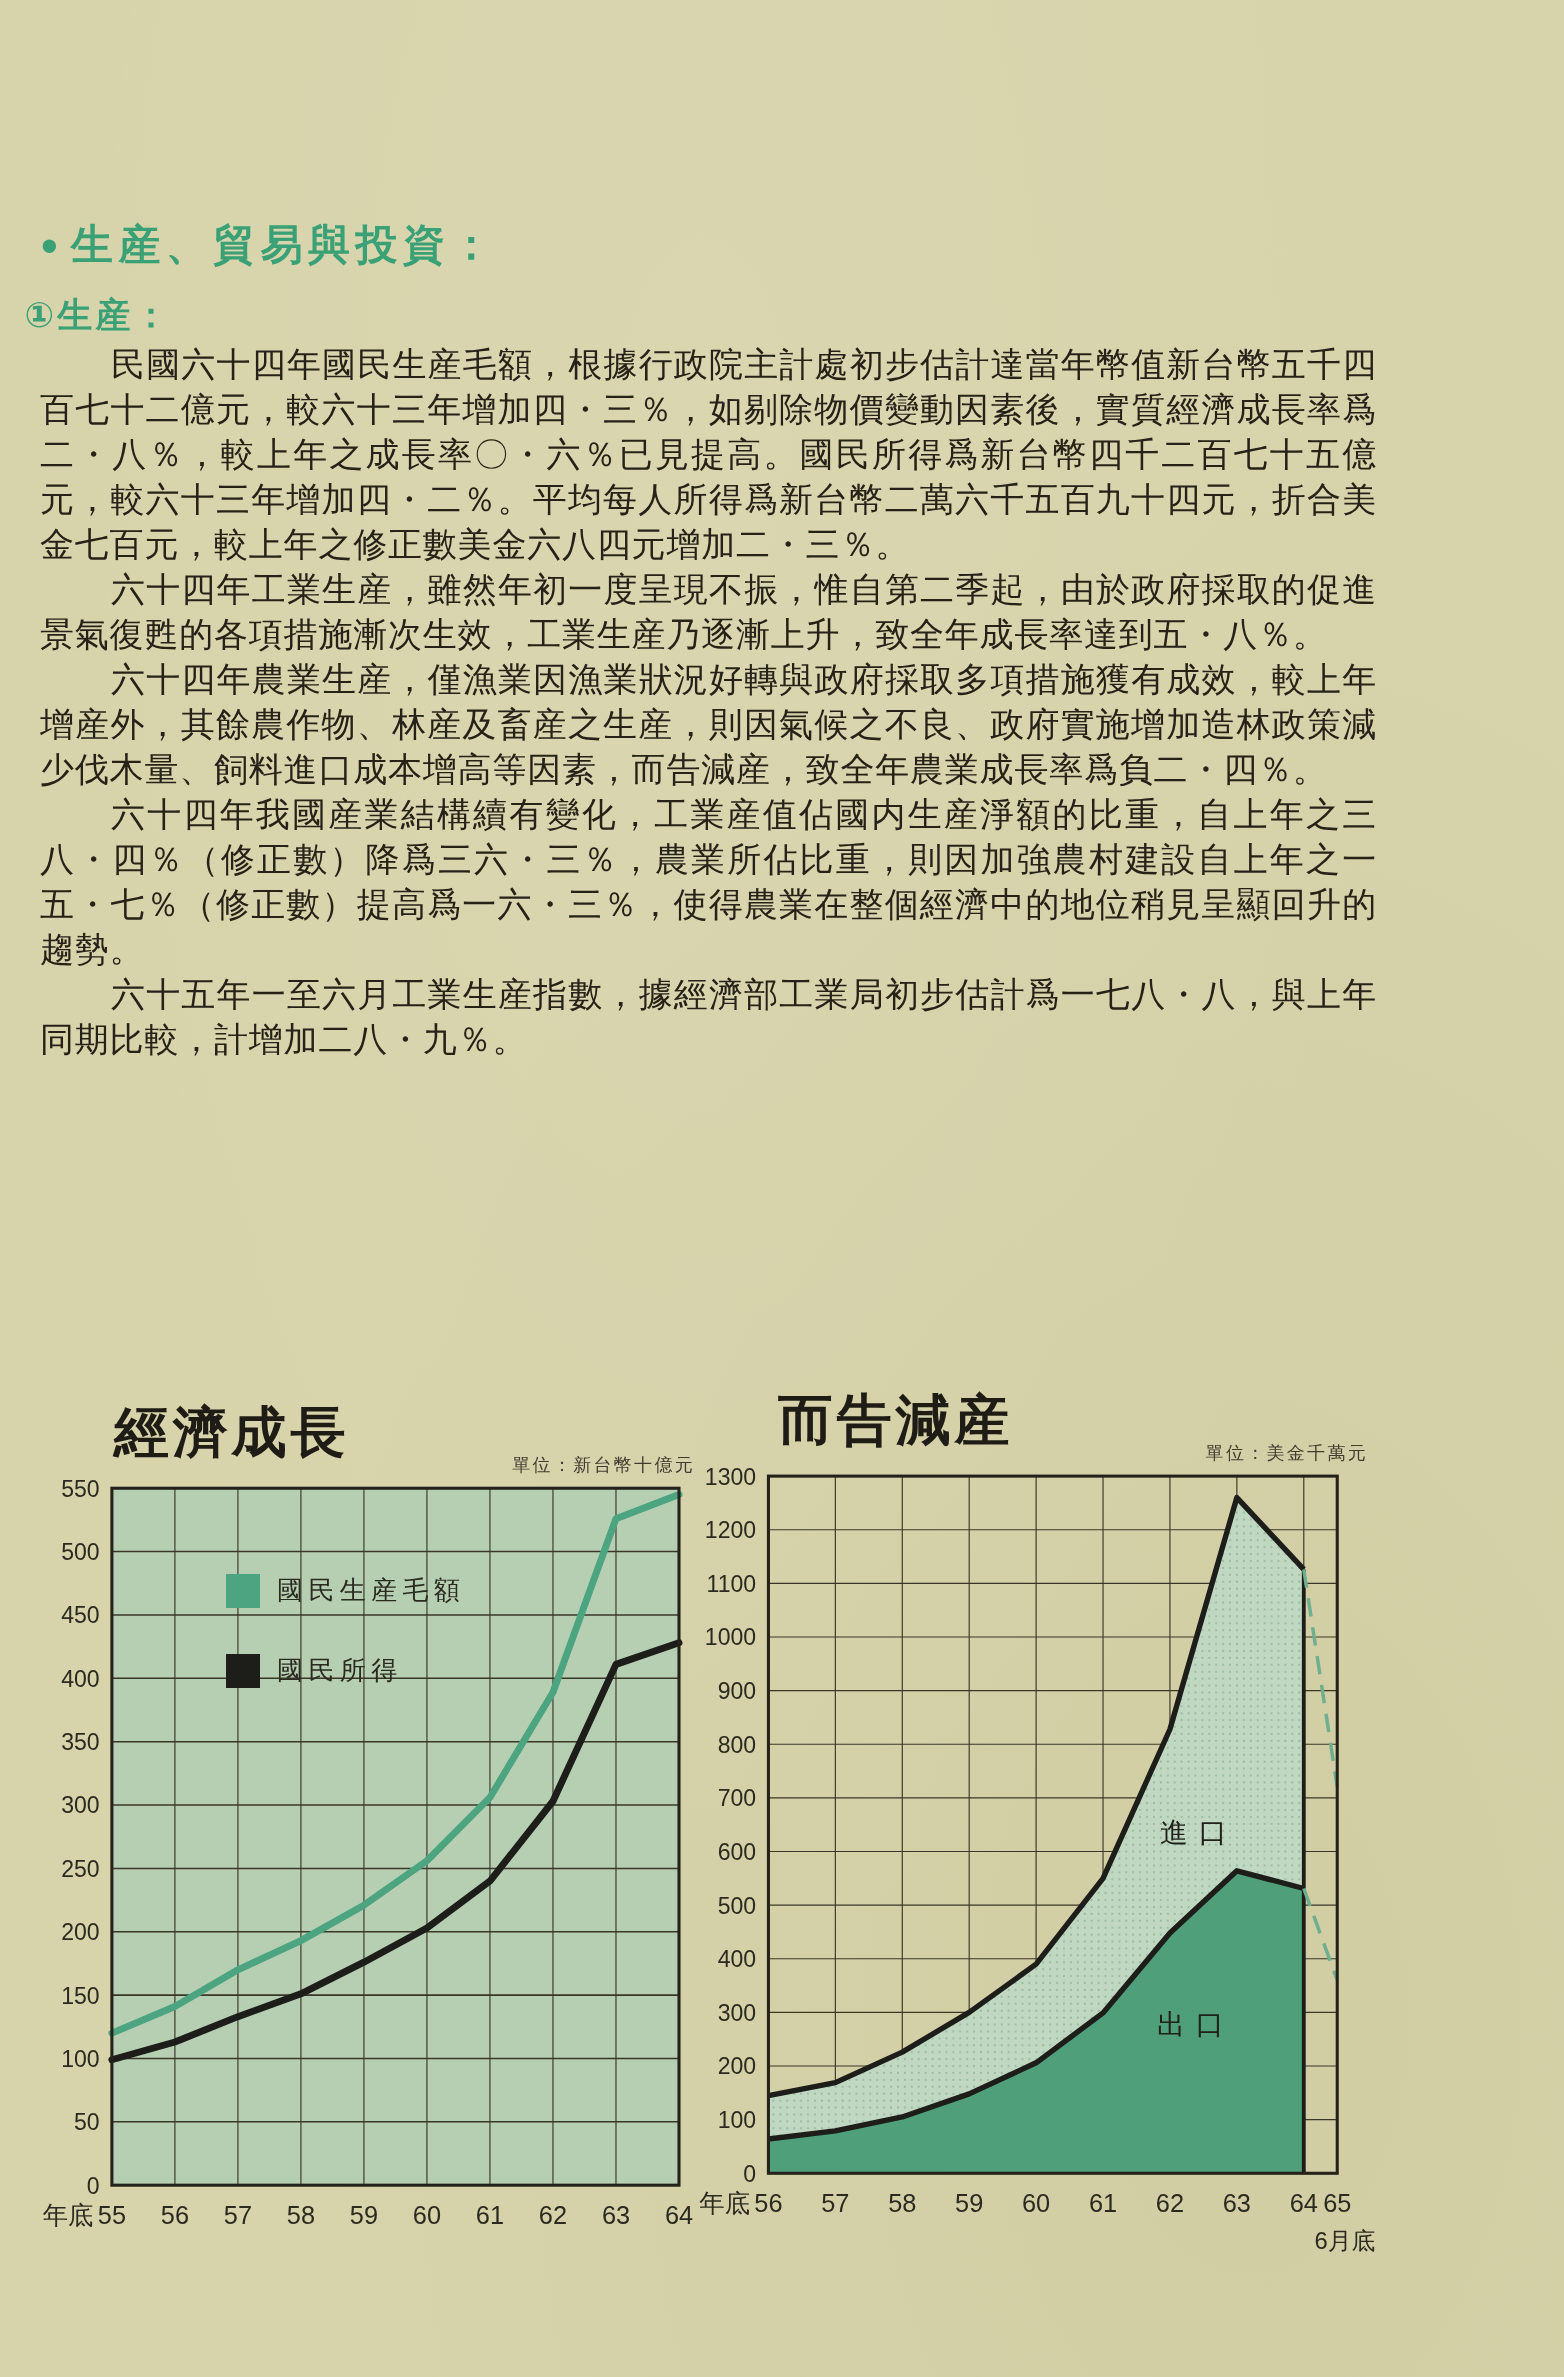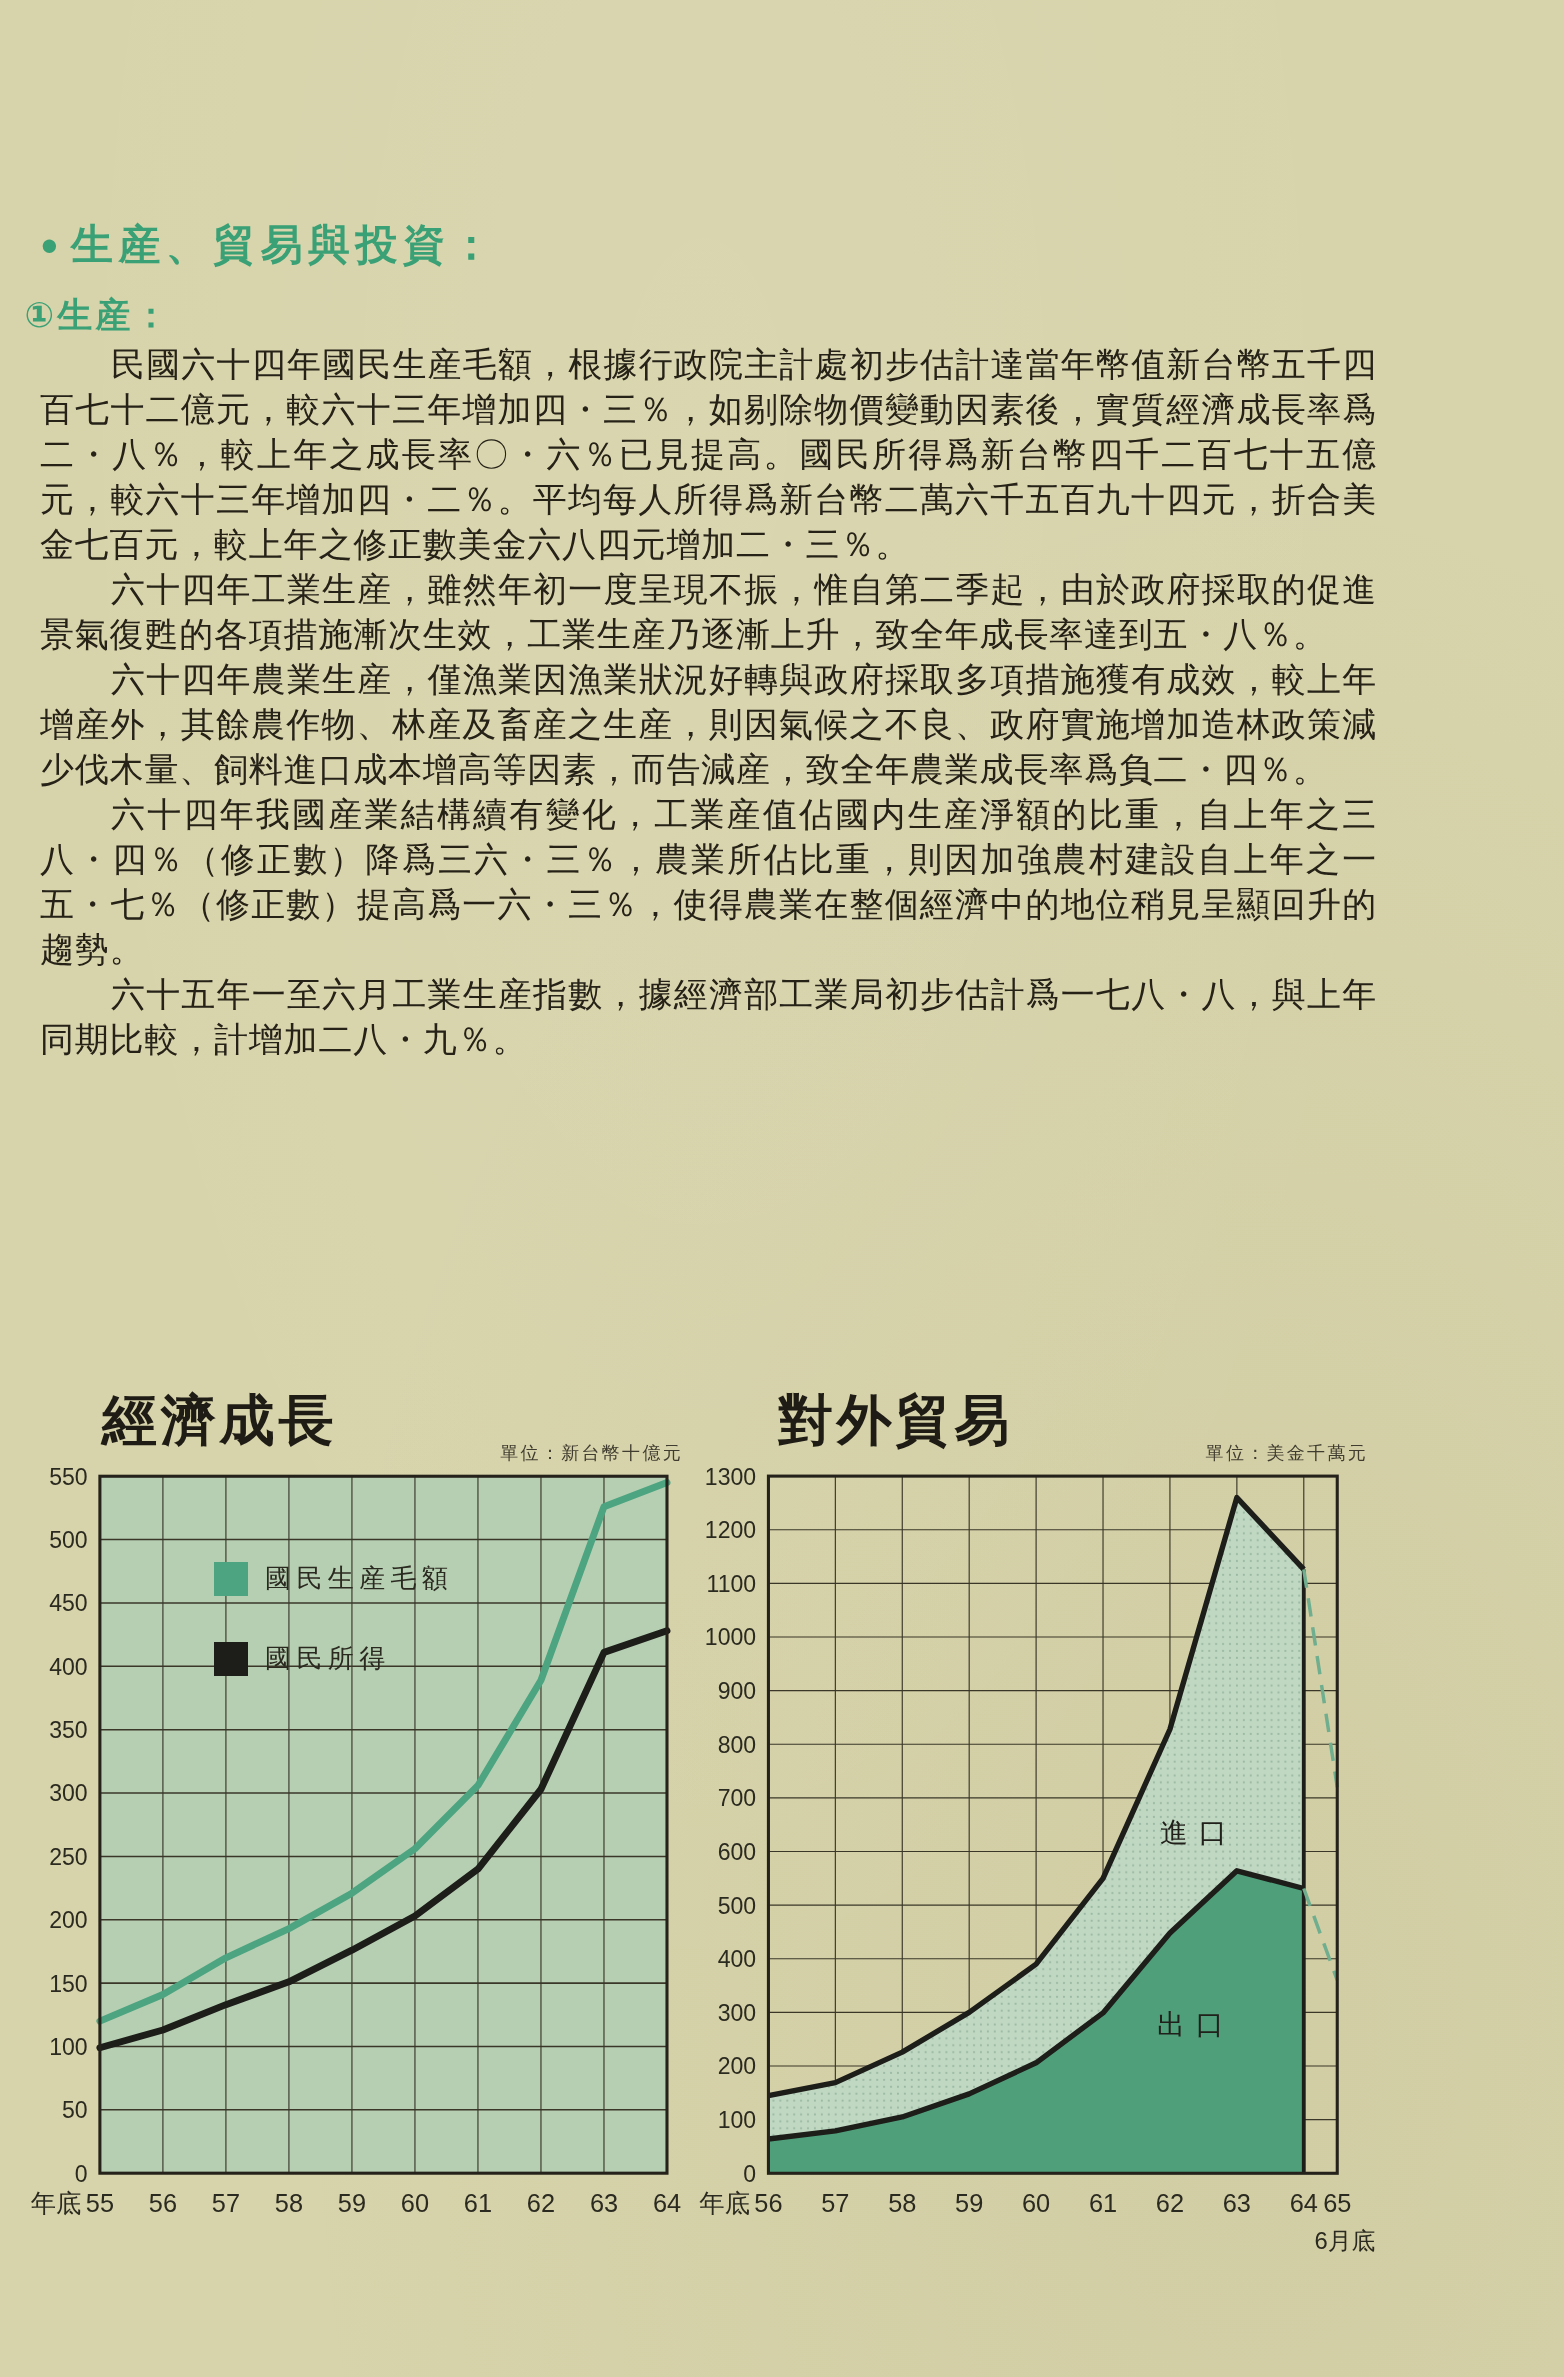--- a/index.html
+++ b/index.html
@@ -78,21 +78,21 @@
 
     <h2 class="sec">①生産：</h2>
     <p class="first">民國六十四年國民生産毛額，根據行政院主計處初步估計達當年幣值新台幣五千四百七十二億元，較六十三年增加四・三％，如剔除物價變動因素後，實質經濟成長率爲二・八％，較上年之成長率〇・六％已見提高。國民所得爲新台幣四千二百七十五億元，較六十三年增加四・二％。平均每人所得爲新台幣二萬六千五百九十四元，折合美金七百元，較上年之修正數美金六八四元增加二・三％。</p>
     <p>六十四年工業生産，雖然年初一度呈現不振，惟自第二季起，由於政府採取的促進景氣復甦的各項措施漸次生效，工業生産乃逐漸上升，致全年成長率達到五・八％。</p>
     <p>六十四年農業生産，僅漁業因漁業狀況好轉與政府採取多項措施獲有成效，較上年增産外，其餘農作物、林産及畜産之生産，則因氣候之不良、政府實施增加造林政策減少伐木量、飼料進口成本增高等因素，而告減産，致全年農業成長率爲負二・四％。</p>
     <p>六十四年我國産業結構續有變化，工業産值佔國内生産淨額的比重，自上年之三八・四％（修正數）降爲三六・三％，農業所佔比重，則因加強農村建設自上年之一五・七％（修正數）提高爲一六・三％，使得農業在整個經濟中的地位稍見呈顯回升的趨勢。</p>
     <p>六十五年一至六月工業生産指數，據經濟部工業局初步估計爲一七八・八，與上年同期比較，計增加二八・九％。</p>
 
   </div>
 
-  <figure class="chart" id="chart-left" style="margin:0;">
+  <figure class="chart" id="chart-left" style="margin:12px;">
     <div class="fig-title">經濟成長</div>
     <div class="unit-label">單位：新台幣十億元</div>
     <svg id="svg-left" width="730" height="815" viewBox="0 0 950 1060">
         <rect x="130" y="0" width="738" height="907" fill="#b6cfb2"></rect>
         <line x1="130" y1="907" x2="868" y2="907" stroke="#3a3729" stroke-width="2"></line>
         <text x="114" y="918" text-anchor="end" class="tick">0</text>
         <line x1="130" y1="824.5454545454545" x2="868" y2="824.5454545454545" stroke="#3a3729" stroke-width="2"></line>
         <text x="114" y="835.5454545454545" text-anchor="end" class="tick">50</text>
         <line x1="130" y1="742.090909090909" x2="868" y2="742.090909090909" stroke="#3a3729" stroke-width="2"></line>
         <text x="114" y="753.090909090909" text-anchor="end" class="tick">100</text>
@@ -143,21 +143,21 @@
       <span class="swatch" style="background:#4ca480"></span>
       <span class="legend-label">國民生産毛額</span>
     </div>
     <div class="legend-item l2">
       <span class="swatch" style="background:#1d1d1a"></span>
       <span class="legend-label">國民所得</span>
     </div>
   </figure>
 
   <figure class="chart" id="chart-right" style="margin:0;">
-    <div class="fig-title">對外貿易</div>
+    <div class="fig-title">而告減産</div>
     <div class="unit-label">單位：美金千萬元</div>
     <svg id="svg-right" width="834" height="815" viewBox="0 0 1085 1060">
         <defs>
           <pattern id="dots" width="9" height="9" patternUnits="userSpaceOnUse">
             <circle cx="2.5" cy="2.5" r="1.4" fill="rgba(58,110,86,0.30)"></circle>
           </pattern>
         </defs>
         <line x1="50" y1="907" x2="790" y2="907" stroke="#3a3729" stroke-width="1.5"></line>
         <text x="34" y="918" text-anchor="end" class="tick">0</text>
         <line x1="50" y1="837.2307692307693" x2="790" y2="837.2307692307693" stroke="#3a3729" stroke-width="1.5"></line>

